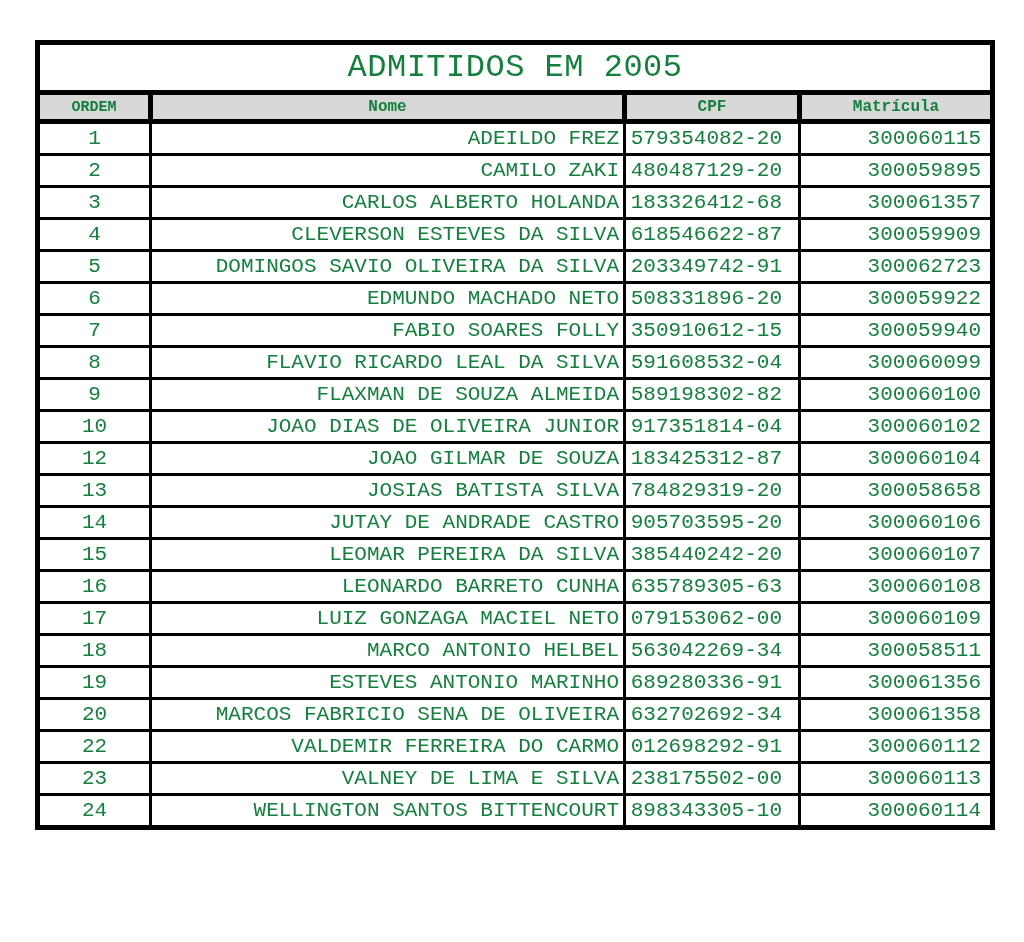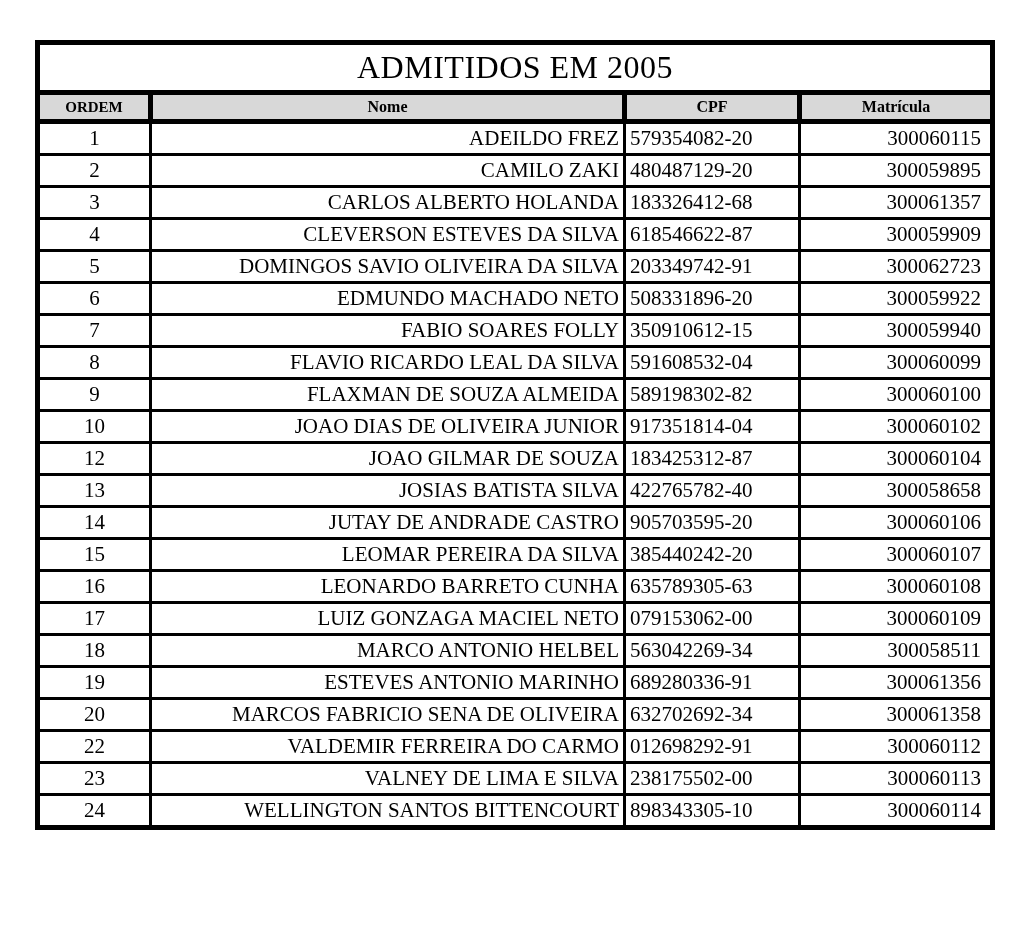--- a/index.html
+++ b/index.html
@@ -5,22 +5,22 @@
   html, body {
     margin: 0;
     padding: 0;
     background: #ffffff;
   }
   .page {
     position: relative;
     width: 1024px;
     height: 942px;
     background: #ffffff;
-    font-family: Liberation Serif, serif;
-    color: #000000;
+    font-family: Liberation Mono, monospace;
+    color: #15803d;
     overflow: hidden;
   }
   table.admitted-table {
     position: absolute;
     left: 35px;
     top: 40px;
     width: 955px;
     border-collapse: collapse;
     table-layout: fixed;
   }
@@ -53,21 +53,21 @@
   
   tbody td {
     border: 3px solid #000000;
     background: #ffffff;
     height: 29px;
     font-size: 21px;
     padding: 0 4px;
   }
   tbody td.cell-ordem   { text-align: center; }
   tbody td.cell-nome    { text-align: right;  padding-left: 6px; }
-  tbody td.cell-cpf     { text-align: left; padding-right: 4px; }
+  tbody td.cell-cpf     { text-align: right; padding-right: 16px; }
   tbody td.cell-matricula { text-align: right; padding-right: 9px; }
   
   table.admitted-table { border: 5px solid #000000; }
 </style>
 </head>
 <body>
 
 <div class="page">
   <table class="admitted-table">
     <colgroup>
@@ -150,21 +150,21 @@
     </tr>
         <tr>
       <td class="cell-ordem">12</td>
       <td class="cell-nome">JOAO GILMAR DE SOUZA</td>
       <td class="cell-cpf">183425312-87</td>
       <td class="cell-matricula">300060104</td>
     </tr>
         <tr>
       <td class="cell-ordem">13</td>
       <td class="cell-nome">JOSIAS BATISTA SILVA</td>
-      <td class="cell-cpf">422765782-40</td>
+      <td class="cell-cpf">784829319-20</td>
       <td class="cell-matricula">300058658</td>
     </tr>
         <tr>
       <td class="cell-ordem">14</td>
       <td class="cell-nome">JUTAY DE ANDRADE CASTRO</td>
       <td class="cell-cpf">905703595-20</td>
       <td class="cell-matricula">300060106</td>
     </tr>
         <tr>
       <td class="cell-ordem">15</td>

